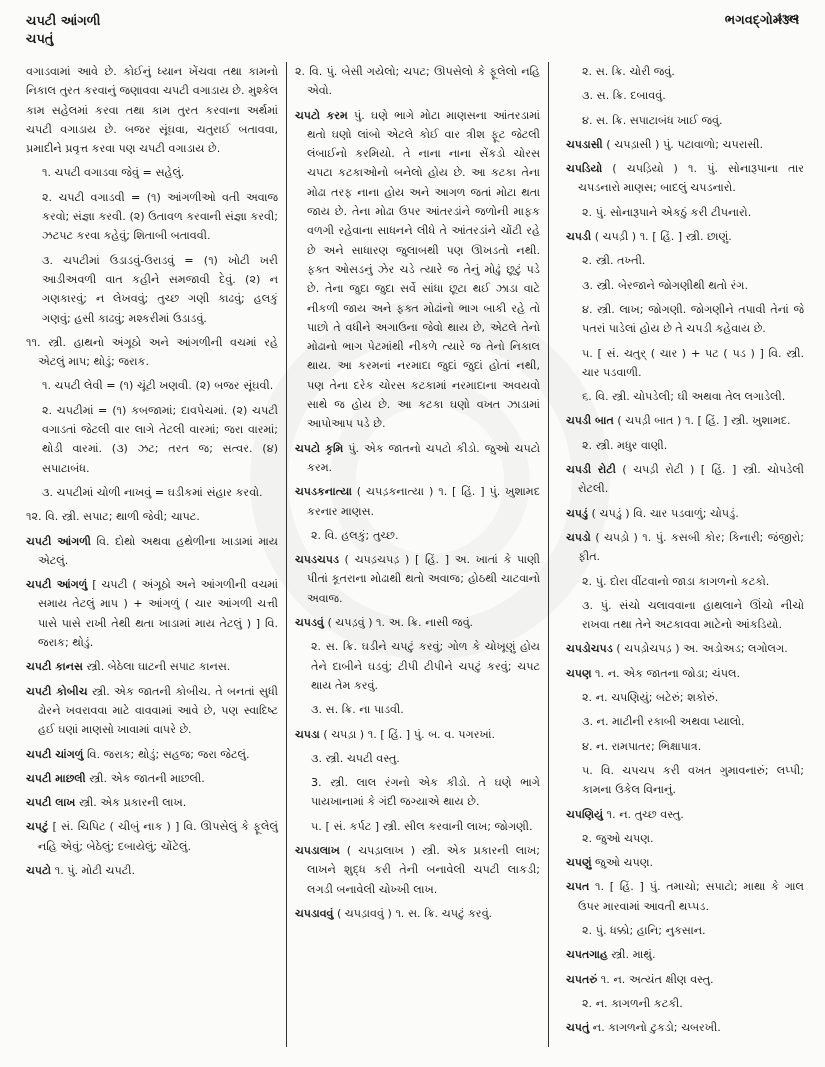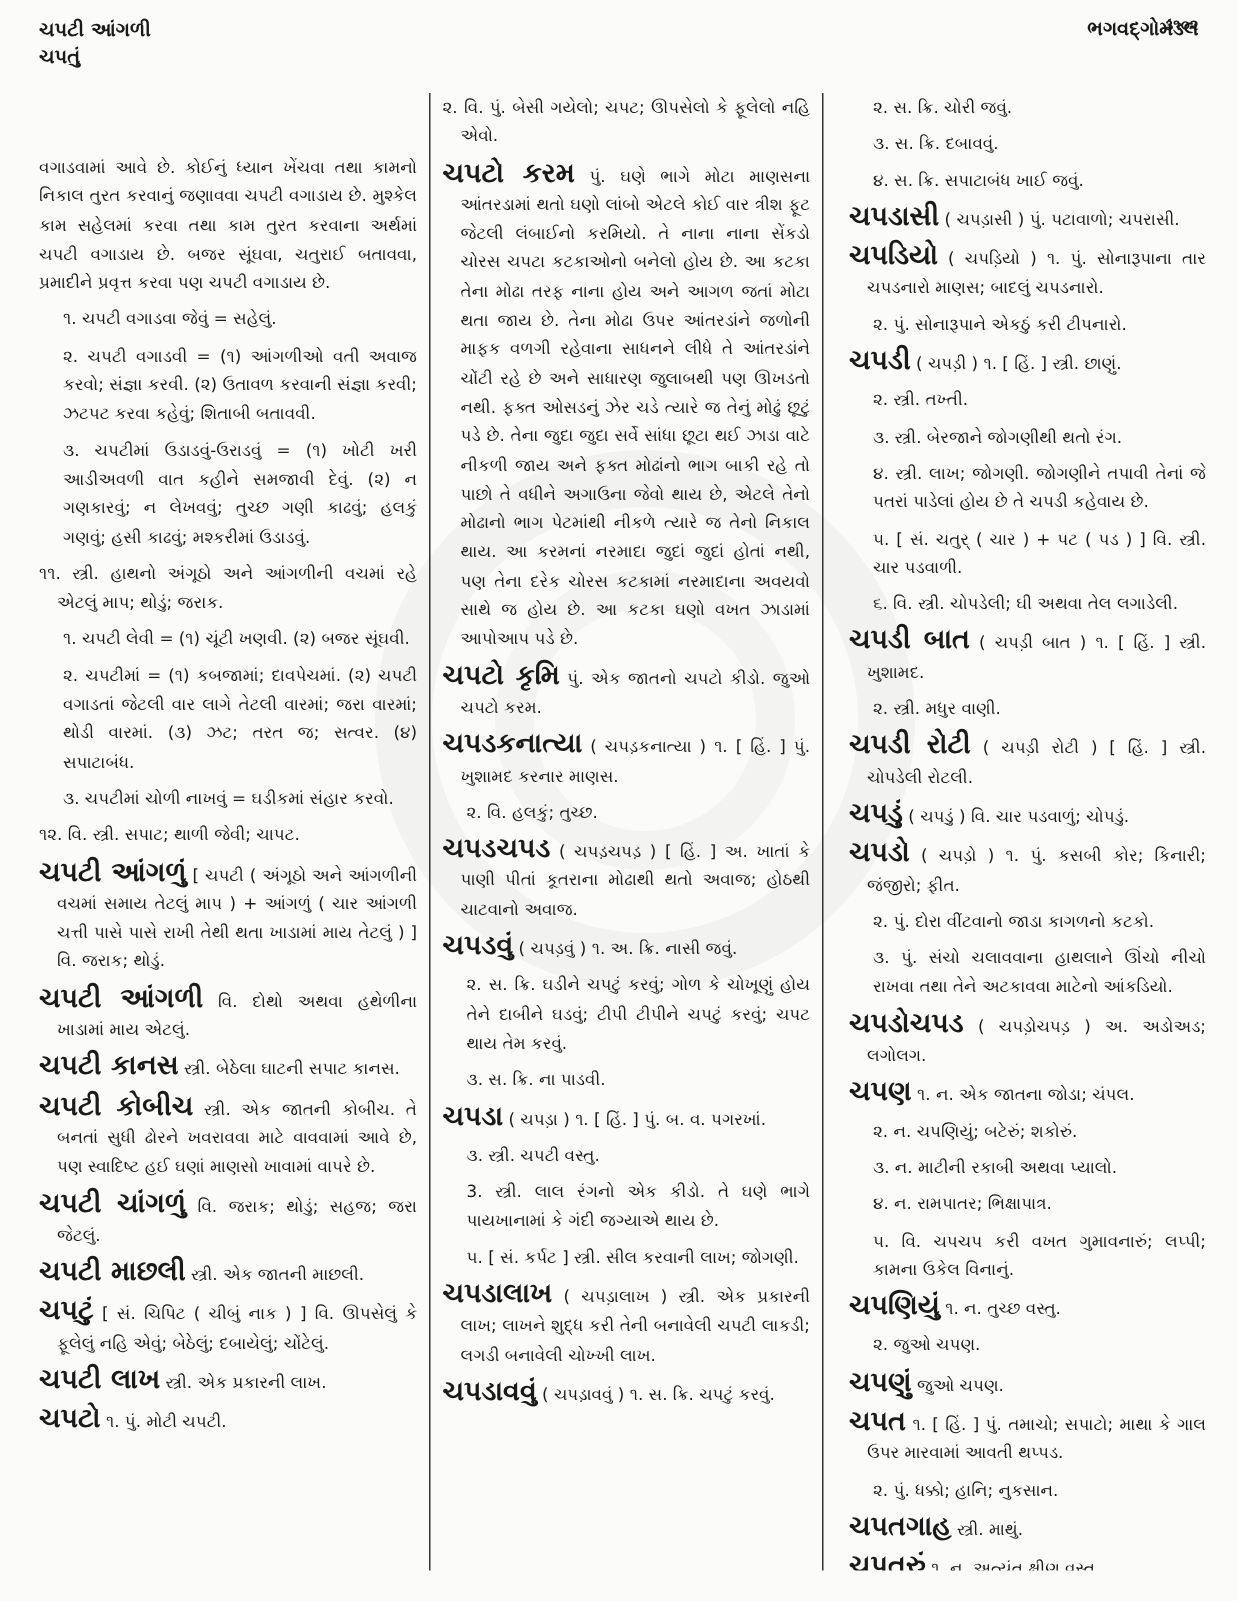--- a/index.html
+++ b/index.html
@@ -20,25 +20,25 @@
     position:absolute; top:12px; left:26px; right:26px; height:40px;
   }
   .hdr-left { position:absolute; left:0; top:0; font-size:13px; font-weight:bold; line-height:18px; }
   .hdr-center { position:absolute; left:0; right:0; top:0; text-align:right; font-size:13px; font-weight:bold; }
   .hdr-right { position:absolute; right:0; top:0; font-size:10px; font-weight:bold; }
   .cols {
     position:absolute; top:62px; left:26px; width:778px; height:985px;
     display:flex;
   }
   .col { box-sizing:border-box; padding:0 8px; font-size:11.2px; line-height:19.3px; text-align:justify; overflow:hidden; }
-  .col-1 { width:260px; padding-left:0;margin-top:40px; }
+  .col-1 { width:260px; padding-left:0; }
   .col-2 { width:262px; border-left:1.5px solid #333; }
   .col-3 { width:256px; border-left:1.5px solid #333; padding-right:0;padding-left:17px; }
   .entry { margin-bottom:5px; }
-  .hw { font-weight:bold; font-size:18px; }
+  .hw { font-weight:bold; font-size:11px; }
   .para { display:block; }
   .indent { padding-left:16px; }
   .hang { padding-left:12px; text-indent:-12px; }
 </style>
 </head>
 <body>
 
 <div class="watermark"></div>
 <div class="watermark2"></div>
 
@@ -55,28 +55,28 @@
   <div class="col col-1">
       <div class="entry para "><span>વગાડવામાં આવે છે. કોઈનું ધ્યાન ખેંચવા તથા કામનો નિકાલ તુરત કરવાનું જણાવવા ચપટી વગાડાય છે. મુશ્કેલ કામ સહેલમાં કરવા તથા કામ તુરત કરવાના અર્થમાં ચપટી વગાડાય છે. બજર સૂંઘવા, ચતુરાઈ બતાવવા, પ્રમાદીને પ્રવૃત્ત કરવા પણ ચપટી વગાડાય છે.</span></div>
       <div class="entry para indent"><span>૧. ચપટી વગાડવા જેવું = સહેલું.</span></div>
       <div class="entry para indent"><span>૨. ચપટી વગાડવી = (૧) આંગળીઓ વતી અવાજ કરવો; સંજ્ઞા કરવી. (૨) ઉતાવળ કરવાની સંજ્ઞા કરવી; ઝટપટ કરવા કહેવું; શિતાબી બતાવવી.</span></div>
       <div class="entry para indent"><span>૩. ચપટીમાં ઉડાડવું-ઉરાડવું = (૧) ખોટી ખરી આડીઅવળી વાત કહીને સમજાવી દેવું. (૨) ન ગણકારવું; ન લેખવવું; તુચ્છ ગણી કાઢવું; હલકું ગણવું; હસી કાઢવું; મશ્કરીમાં ઉડાડવું.</span></div>
       <div class="entry para hang"><span>૧૧. સ્ત્રી. હાથનો અંગૂઠો અને આંગળીની વચમાં રહે એટલું માપ; થોડું; જરાક.</span></div>
       <div class="entry para indent"><span>૧. ચપટી લેવી = (૧) ચૂંટી ખણવી. (૨) બજર સૂંઘવી.</span></div>
       <div class="entry para indent"><span>૨. ચપટીમાં = (૧) કબજામાં; દાવપેચમાં. (૨) ચપટી વગાડતાં જેટલી વાર લાગે તેટલી વારમાં; જરા વારમાં; થોડી વારમાં. (૩) ઝટ; તરત જ; સત્વર. (૪) સપાટાબંધ.</span></div>
       <div class="entry para indent"><span>૩. ચપટીમાં ચોળી નાખવું = ઘડીકમાં સંહાર કરવો.</span></div>
       <div class="entry para hang"><span>૧૨. વિ. સ્ત્રી. સપાટ; થાળી જેવી; ચાપટ.</span></div>
+      <div class="entry para hang"><span class="hw">ચપટી આંગળી</span><span> વિ. દોથો અથવા હથેળીના ખાડામાં માય એટલું.</span></div>
       <div class="entry para hang"><span class="hw">ચપટી આંગળું</span><span> [ ચપટી ( અંગૂઠો અને આંગળીની વચમાં સમાય તેટલું માપ ) + આંગળું ( ચાર આંગળી ચત્તી પાસે પાસે રાખી તેથી થતા ખાડામાં માય તેટલું ) ] વિ. જરાક; થોડું.</span></div>
-      <div class="entry para hang"><span class="hw">ચપટી આંગળી</span><span> વિ. દોથો અથવા હથેળીના ખાડામાં માય એટલું.</span></div>
       <div class="entry para hang"><span class="hw">ચપટી કાનસ</span><span> સ્ત્રી. બેઠેલા ઘાટની સપાટ કાનસ.</span></div>
       <div class="entry para hang"><span class="hw">ચપટી કોબીચ</span><span> સ્ત્રી. એક જાતની કોબીચ. તે બનતાં સુધી ઢોરને ખવરાવવા માટે વાવવામાં આવે છે, પણ સ્વાદિષ્ટ હઈ ઘણાં માણસો ખાવામાં વાપરે છે.</span></div>
       <div class="entry para hang"><span class="hw">ચપટી ચાંગળું</span><span> વિ. જરાક; થોડું; સહજ; જરા જેટલું.</span></div>
       <div class="entry para hang"><span class="hw">ચપટી માછલી</span><span> સ્ત્રી. એક જાતની માછલી.</span></div>
+      <div class="entry para hang"><span class="hw">ચપટી લાખ</span><span> સ્ત્રી. એક પ્રકારની લાખ.</span></div>
       <div class="entry para hang"><span class="hw">ચપટું</span><span> [ સં. ચિપિટ ( ચીબું નાક ) ] વિ. ઊપસેલું કે ફૂલેલું નહિ એવું; બેઠેલું; દબાયેલું; ચોંટેલું.</span></div>
-      <div class="entry para hang"><span class="hw">ચપટી લાખ</span><span> સ્ત્રી. એક પ્રકારની લાખ.</span></div>
       <div class="entry para hang"><span class="hw">ચપટો</span><span> ૧. પું. મોટી ચપટી.</span></div>
     </div>
   <div class="col col-2">
       <div class="entry para hang"><span>૨. વિ. પું. બેસી ગયેલો; ચપટ; ઊપસેલો કે ફૂલેલો નહિ એવો.</span></div>
       <div class="entry para hang"><span class="hw">ચપટો કરમ</span><span> પું. ઘણે ભાગે મોટા માણસના આંતરડામાં થતો ઘણો લાંબો એટલે કોઈ વાર ત્રીશ ફૂટ જેટલી લંબાઈનો કરમિયો. તે નાના નાના સેંકડો ચોરસ ચપટા કટકાઓનો બનેલો હોય છે. આ કટકા તેના મોઢા તરફ નાના હોય અને આગળ જતાં મોટા થતા જાય છે. તેના મોઢા ઉપર આંતરડાંને જળોની માફક વળગી રહેવાના સાધનને લીધે તે આંતરડાંને ચોંટી રહે છે અને સાધારણ જુલાબથી પણ ઊખડતો નથી. ફક્ત ઓસડનું ઝેર ચડે ત્યારે જ તેનું મોઢું છૂટું પડે છે. તેના જુદા જુદા સર્વે સાંધા છૂટા થઈ ઝાડા વાટે નીકળી જાય અને ફક્ત મોઢાંનો ભાગ બાકી રહે તો પાછો તે વધીને અગાઉના જેવો થાય છે, એટલે તેનો મોઢાનો ભાગ પેટમાંથી નીકળે ત્યારે જ તેનો નિકાલ થાય. આ કરમનાં નરમાદા જુદાં જુદાં હોતાં નથી, પણ તેના દરેક ચોરસ કટકામાં નરમાદાના અવયવો સાથે જ હોય છે. આ કટકા ઘણો વખત ઝાડામાં આપોઆપ પડે છે.</span></div>
       <div class="entry para hang"><span class="hw">ચપટો કૃમિ</span><span> પું. એક જાતનો ચપટો કીડો. જુઓ ચપટો કરમ.</span></div>
       <div class="entry para hang"><span class="hw">ચપડકનાત્યા</span><span> ( ચપડ઼કનાત્યા ) ૧. [ હિં. ] પું. ખુશામદ કરનાર માણસ.</span></div>
       <div class="entry para indent"><span>૨. વિ. હલકું; તુચ્છ.</span></div>
       <div class="entry para hang"><span class="hw">ચપડચપડ</span><span> ( ચપડ઼ચપડ઼ ) [ હિં. ] અ. ખાતાં કે પાણી પીતાં કૂતરાના મોઢાથી થતો અવાજ; હોઠથી ચાટવાનો અવાજ.</span></div>
       <div class="entry para hang"><span class="hw">ચપડવું</span><span> ( ચપડ઼વું ) ૧. અ. ક્રિ. નાસી જવું.</span></div>

